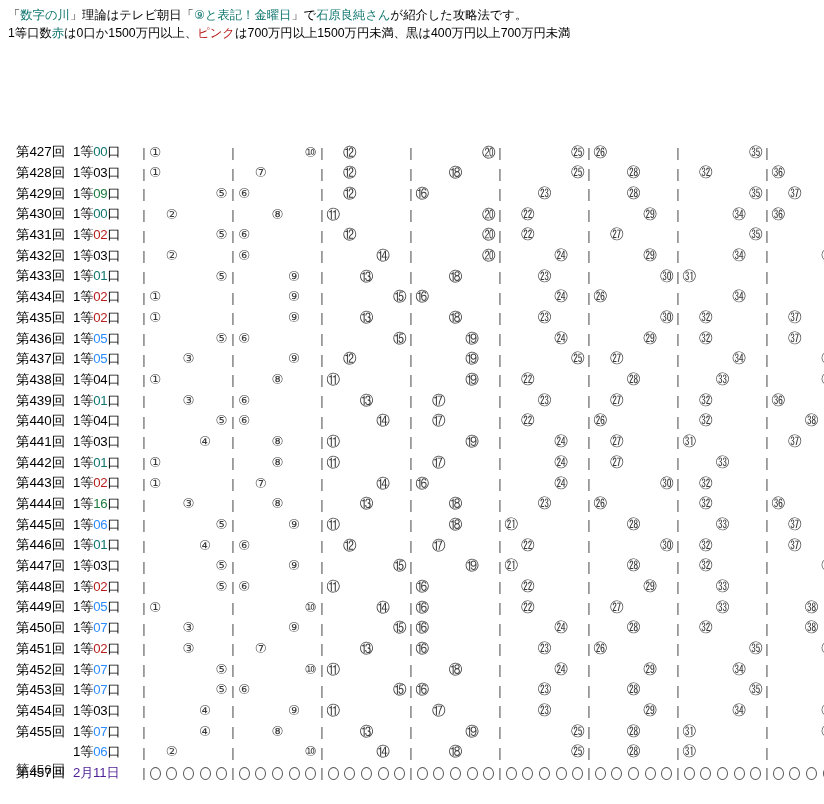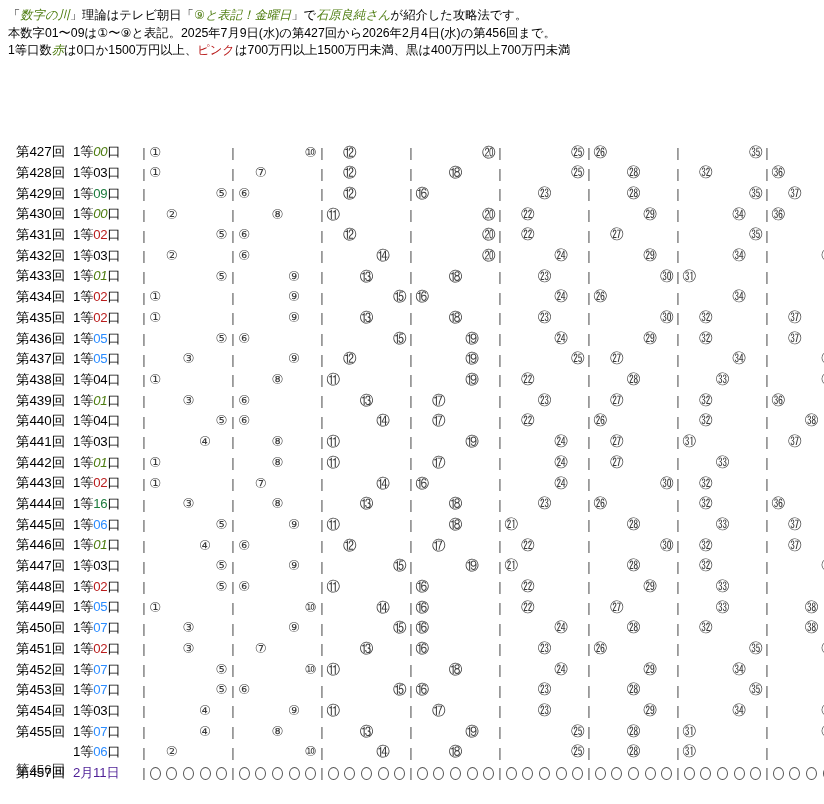--- a/index.html
+++ b/index.html
@@ -26,21 +26,21 @@
     line-height: 26px;
     white-space: pre;
   }
   .notes {
     padding: 7px 8px 0 8px;
     font-size: 12.3px;
     line-height: 17.6px;
   }
   .note-line { white-space: pre; }
   .note-line.center { text-align: right; padding-right: 2px; }
-  .red    { color: #4d7c0f; font-style: italic; }
+  .red    { color: #0f766e; }
   .pink   { color: #b91c1c; }
   .blue   { color: #2b8cff; }
   .green  { color: #1b7a3c; }
   .black  { color: #000000; }
 
   
   #grid {
     position: absolute;
     top: 142px; left: 0;
     width: 824px;
@@ -108,21 +108,20 @@
   .row.latest .lbl-draw { color: #404040; margin-top: 36px; }
 </style>
 </head>
 <body>
 
 <div id="page">
 
 
   <div class="notes">
       <div class="note-line"><span class="black">「</span><span class="red">数字の川</span><span class="black">」理論はテレビ朝日「</span><span class="red">⑨と表記！金曜日</span><span class="black">」で</span><span class="red">石原良純さん</span><span class="black">が紹介した攻略法です。</span></div>
-      <div class="note-line"><span class="black">本数字01〜09は①〜⑨と表記。2025年7月9日(水)の第427回から2026年2月4日(水)の第456回まで。</span></div>
       <div class="note-line"><span class="black">1等口数</span><span class="red">赤</span><span class="black">は0口か1500万円以上、</span><span class="pink">ピンク</span><span class="black">は700万円以上1500万円未満、黒は400万円以上700万円未満</span></div>
     </div>
 
   <div id="grid">
       <div class="row">
         <div class="lbl-draw">第427回</div>
         <div class="lbl-prize"><span>1等</span><span class="red">00</span><span>口</span></div>
         <div class="groups">
           <div class="sep">|</div>
           <div class="grp">

